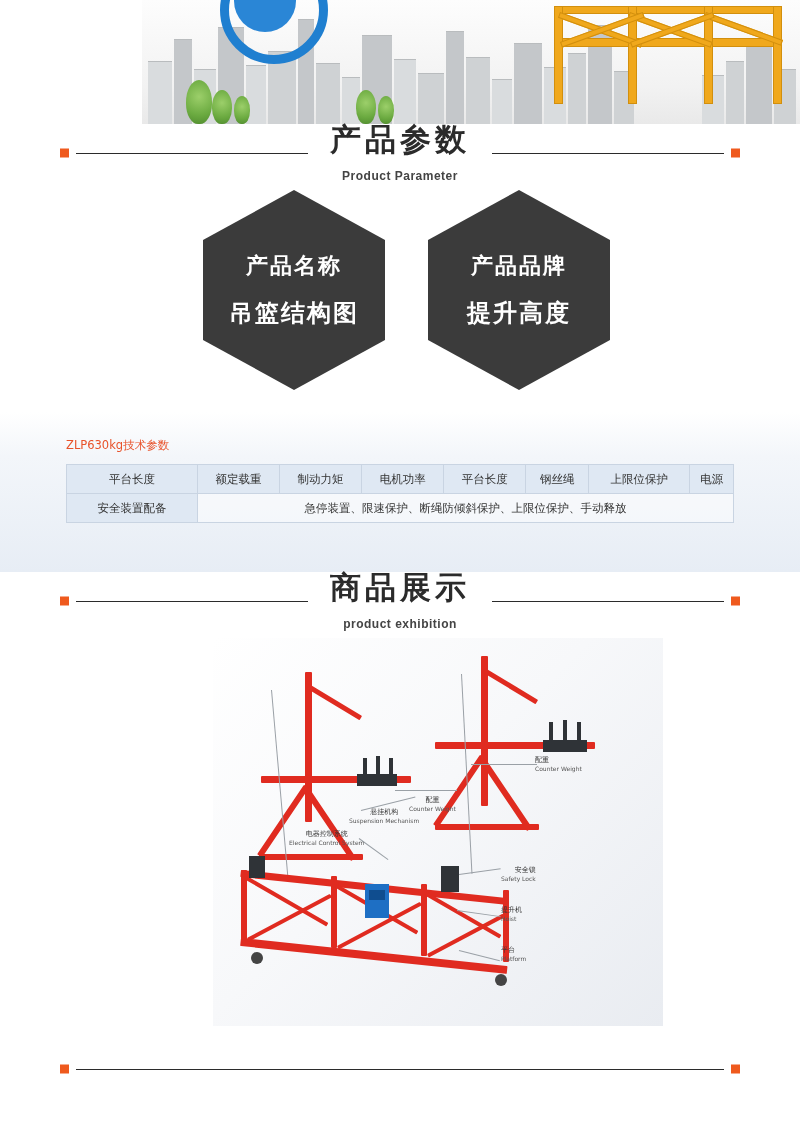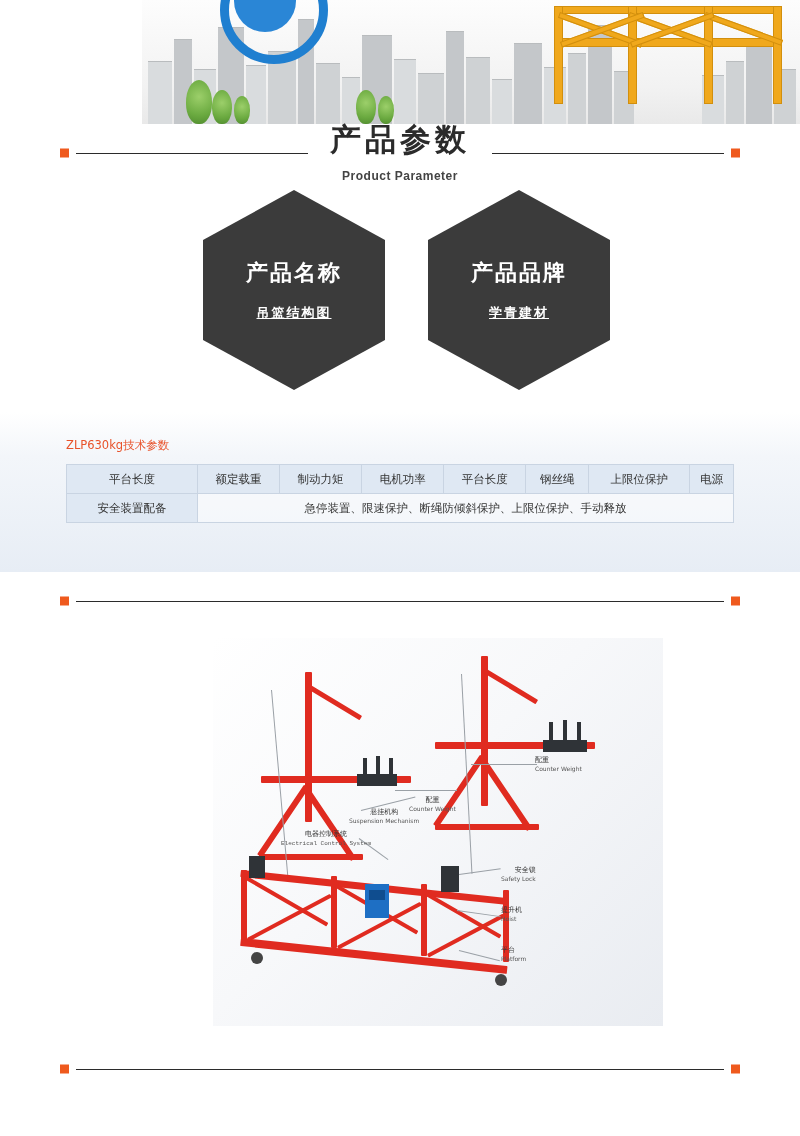--- a/index.html
+++ b/index.html
@@ -174,25 +174,24 @@
     color: #fff;
   }
   .hex .l1 {
     font-size: 22px;
     font-weight: bold;
     letter-spacing: 2px;
     margin-bottom: 16px;
     font-family: "DejaVu Sans", "Liberation Sans", sans-serif;
   }
   .hex .l2 {
-    font-size: 13px;
+    font-size: 24px;
     font-weight: bold;
     letter-spacing: 2px;
     font-family: "DejaVu Sans", "Liberation Sans", sans-serif;
-    text-decoration: underline;
   }
   .hex.h1 { left: 203px; top: 0; }
   .hex.h2 { left: 428px; top: 0; }
 
   
   .spec-band {
     position: relative;
     width: 800px;
     height: 160px;
     background: linear-gradient(to bottom, #ffffff 0%, #f3f6fa 28%, #e7edf5 100%);
@@ -342,21 +341,21 @@
   </div>
 </div>
 
 <div class="hex-wrap">
   <div class="hex h1">
     <div class="l1">产品名称</div>
     <div class="l2">吊篮结构图</div>
   </div>
   <div class="hex h2">
     <div class="l1">产品品牌</div>
-    <div class="l2">学青建材</div>
+    <div class="l2">提升高度</div>
   </div>
 </div>
 
 <div class="spec-band">
   <div class="spec-title">ZLP630kg技术参数</div>
   <table class="spec">
     <tbody>
         <tr class="head">
       <td>平台长度</td>
       <td>额定载重</td>
@@ -372,20 +371,24 @@
       <td class="safety" colspan="7">急停装置、限速保护、断绳防倾斜保护、上限位保护、手动释放</td>
     </tr>
   </tbody>
     </table>
 </div>
 
 <div class="section-title">
   <div class="rule"></div>
   <div class="sq l"></div>
   <div class="sq r"></div>
+  <div class="title-box">
+    <div class="title-cn">商品展示</div>
+    <div class="title-en">product exhibition</div>
+  </div>
 </div>
 
 <div class="exhibit">
   <div class="photo">
     <div class="ill">
 
       <div class="red" style="left:92px;top:34px;width:7px;height:150px;"></div>
       <div class="red" style="left:48px;top:138px;width:150px;height:7px;"></div>
       <div class="red rot" style="left:96px;top:150px;width:84px;height:6px;transform:rotate(56deg);"></div>
       <div class="red rot" style="left:96px;top:150px;width:84px;height:6px;transform:rotate(124deg);"></div>
@@ -447,21 +450,21 @@
         <span class="en">Counter Weight</span>
       </div>
 
       <div class="lead" style="left:148px;top:172px;width:56px;transform:rotate(-14deg);"></div>
       <div class="callout" style="left:136px;top:170px;">
         <span>悬挂机构</span><br>
         <span class="en">Suspension Mechanism</span>
       </div>
 
       <div class="lead" style="left:146px;top:200px;width:36px;transform:rotate(36deg);"></div>
-      <div class="callout" style="left:68px;top:192px;font-family:Liberation Mono, monospace;">
+      <div class="callout" style="left:76px;top:192px;">
         <span>电器控制系统</span><br>
         <span class="en">Electrical Control System</span>
       </div>
 
       <div class="lead" style="left:246px;top:236px;width:42px;transform:rotate(-8deg);"></div>
       <div class="callout" style="left:288px;top:228px;text-align:right;">
         <span>安全锁</span><br>
         <span class="en">Safety Lock</span>
       </div>
 

